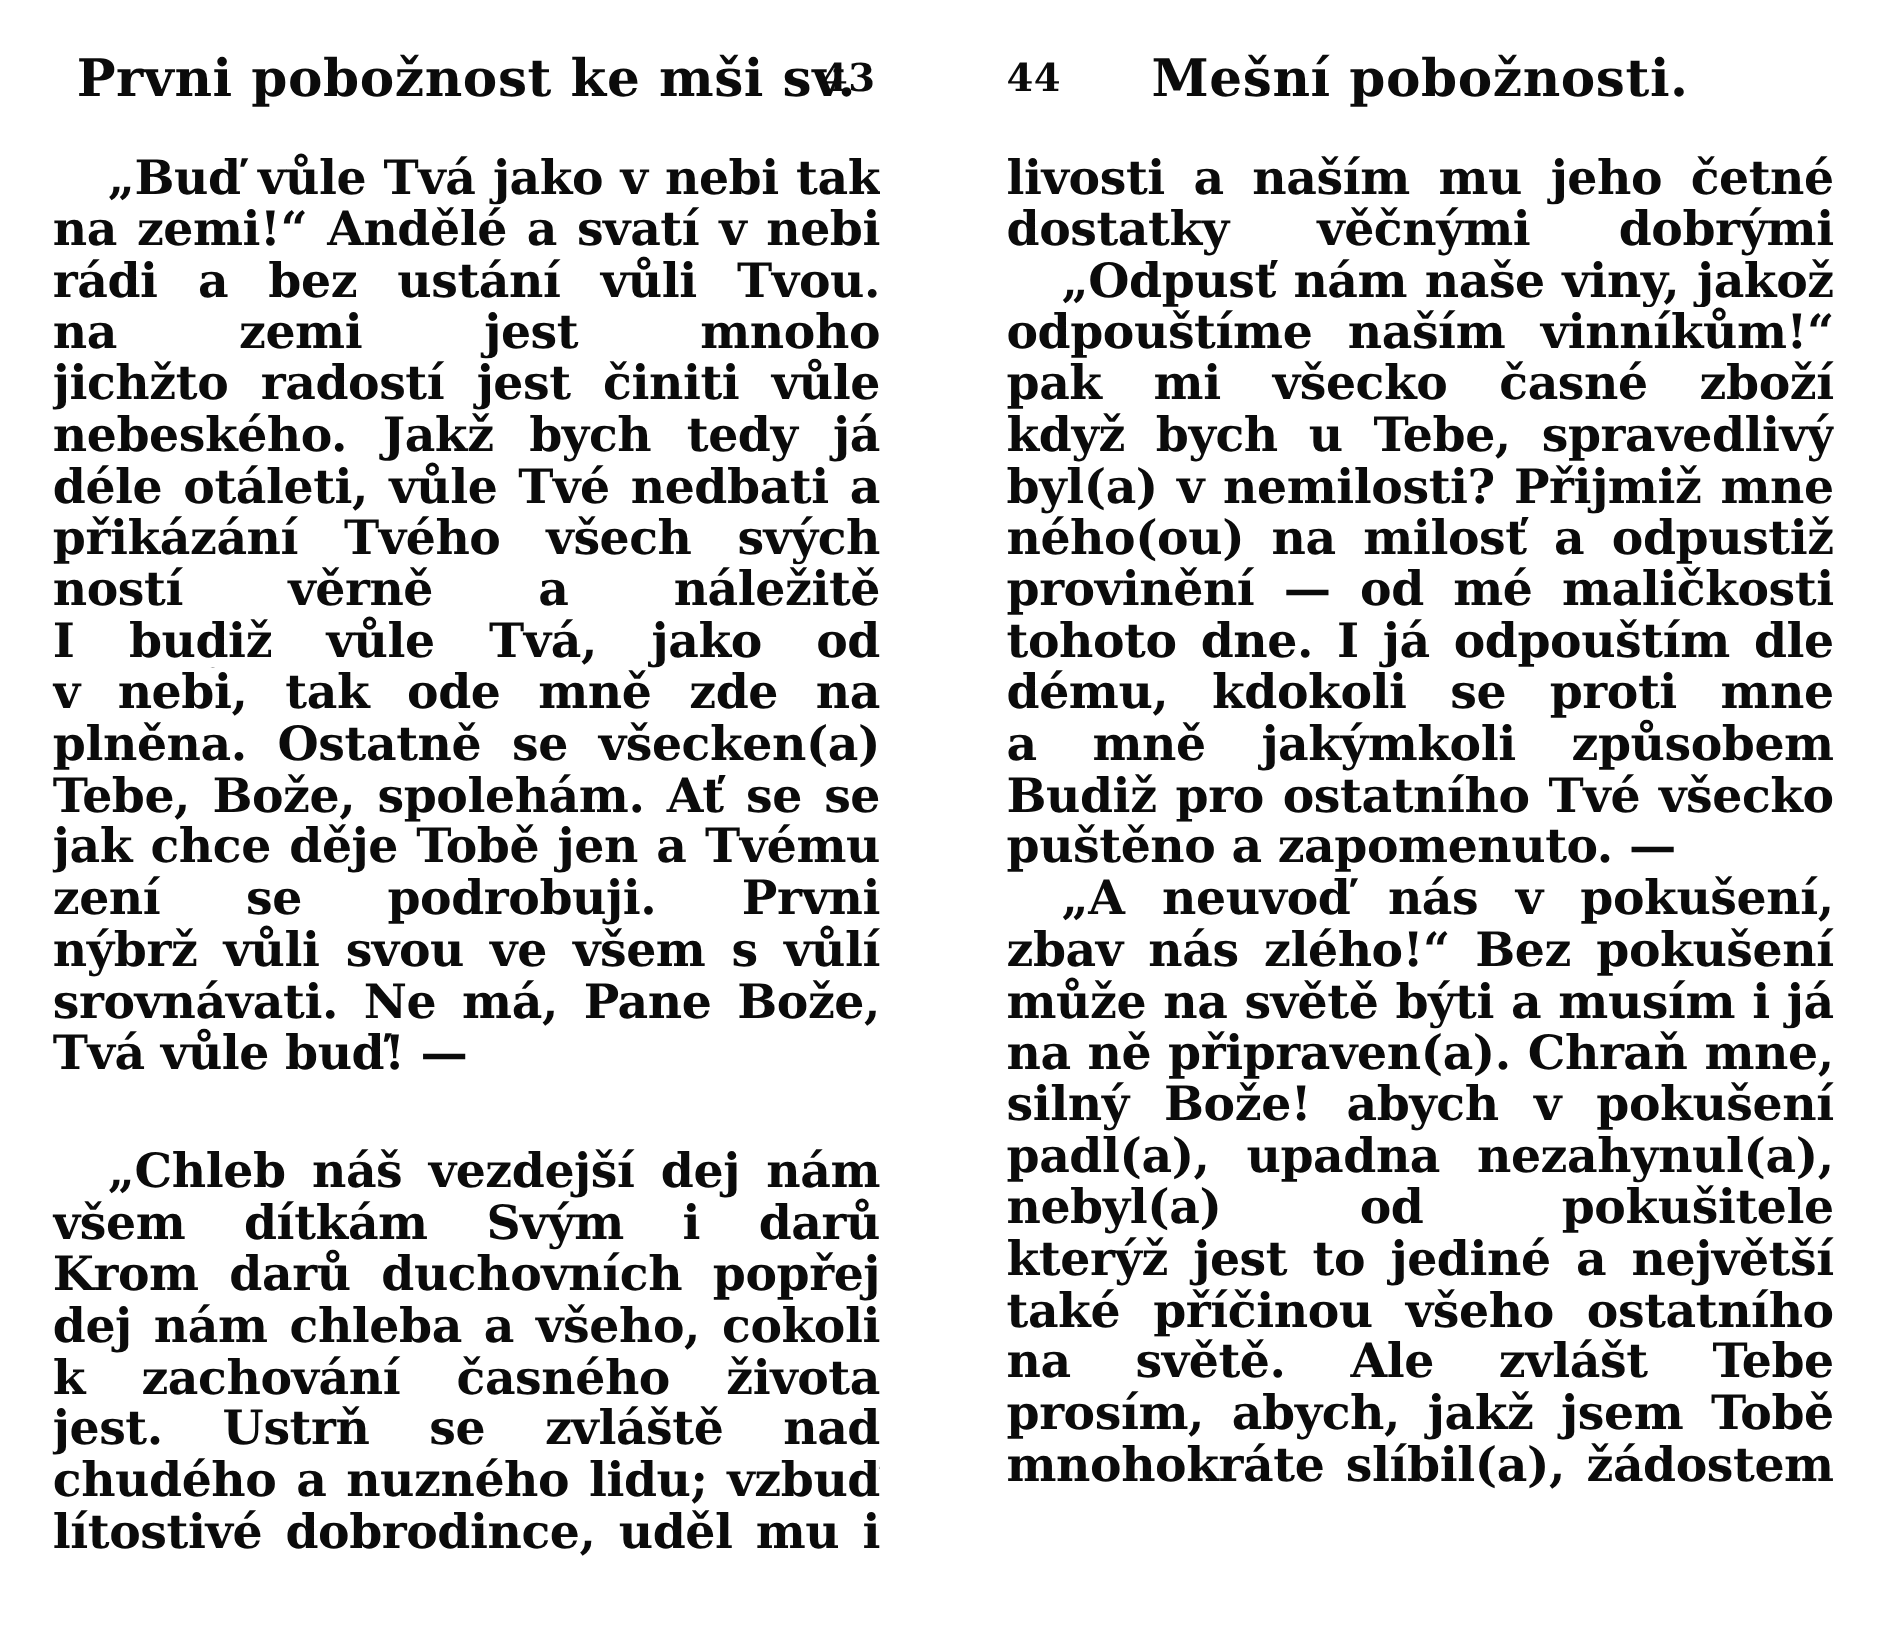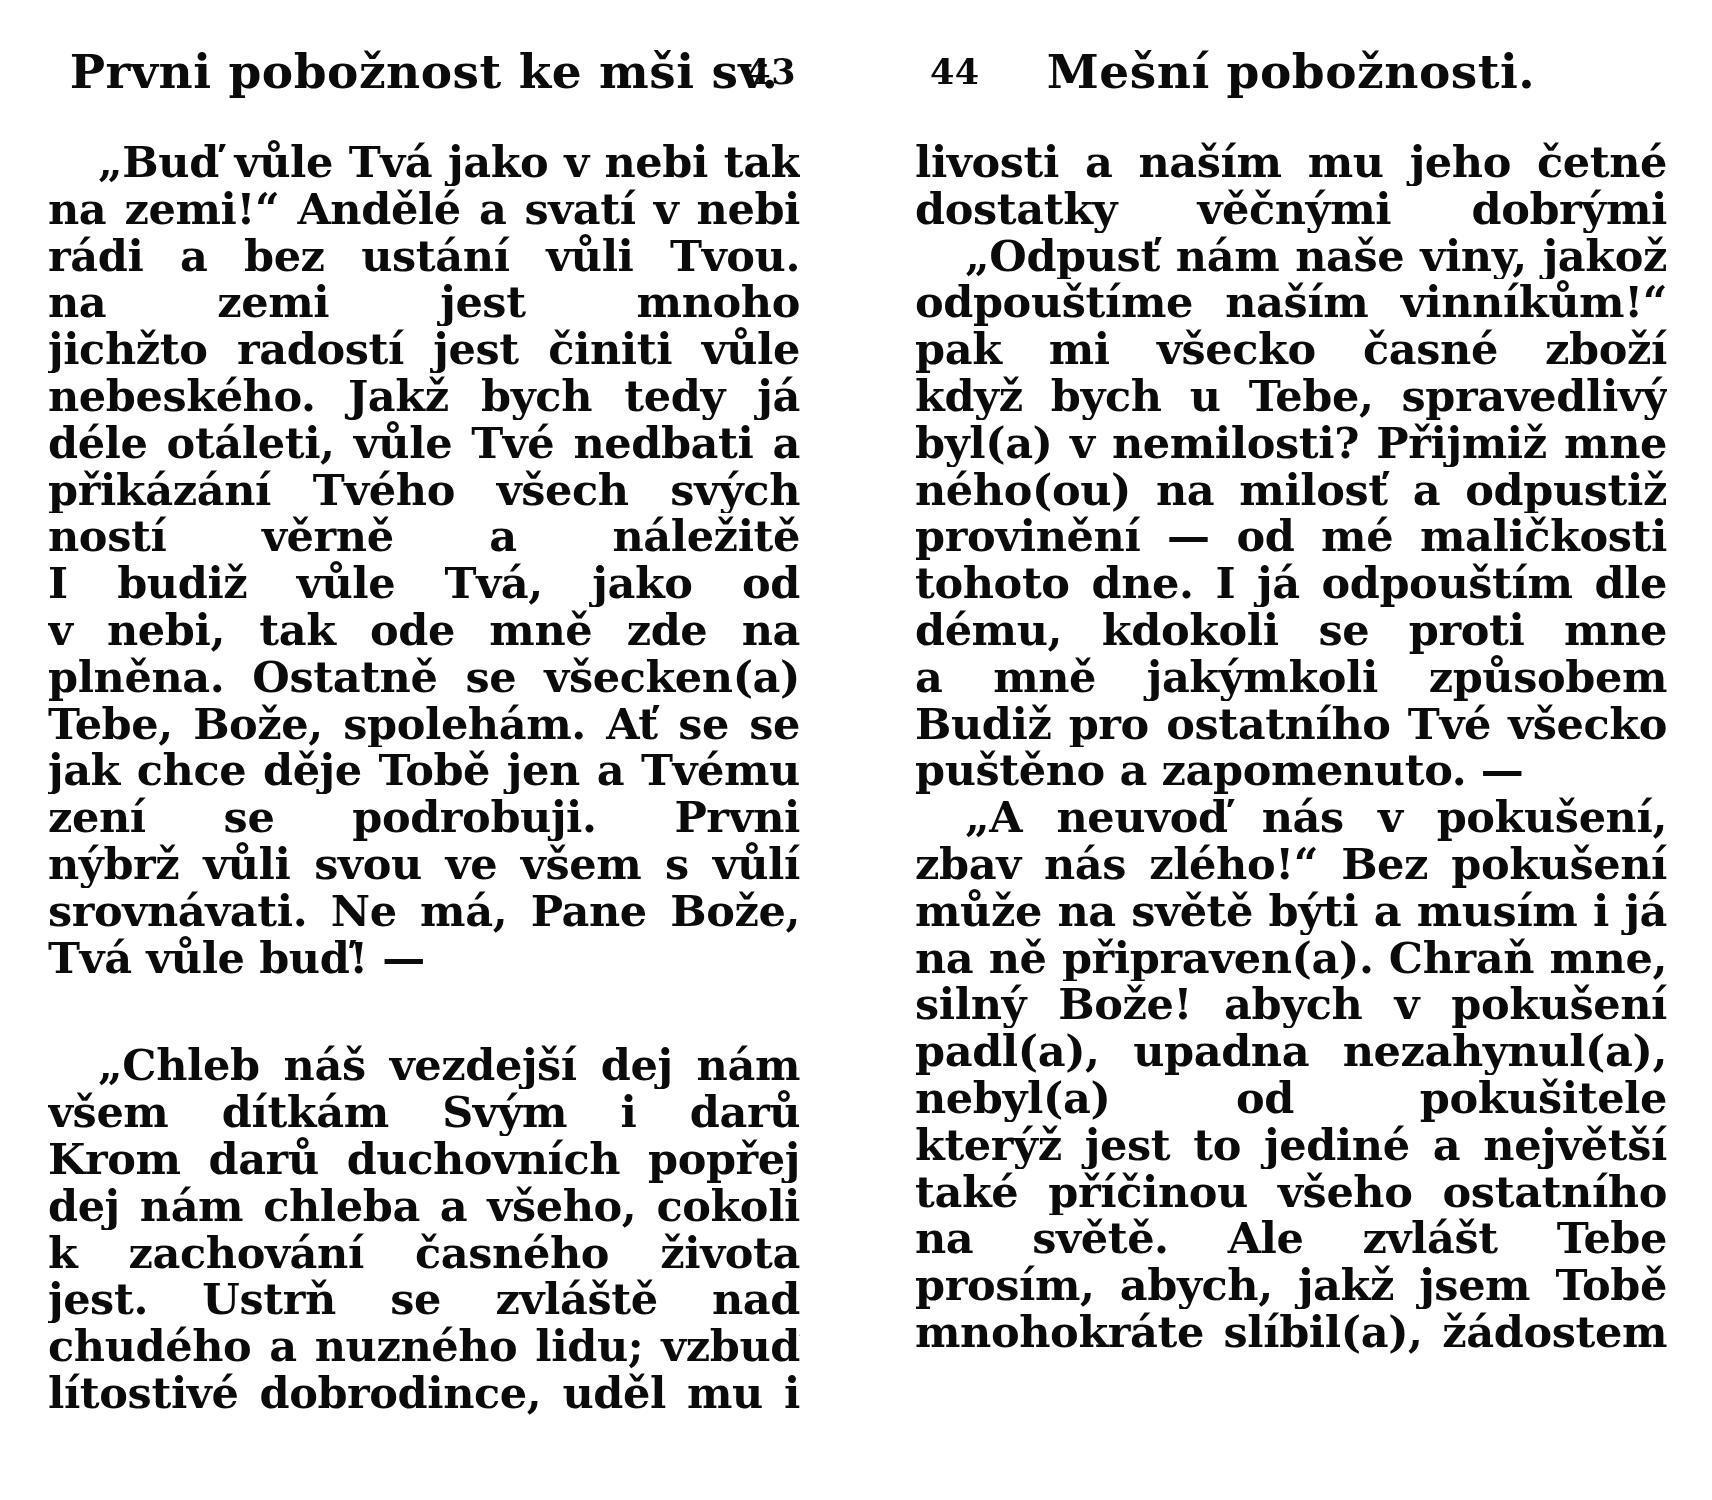--- a/index.html
+++ b/index.html
@@ -25,21 +25,21 @@
     line-height: 48px;
     letter-spacing: 0.5px;
     white-space: nowrap;
   }
   .ptitle {
     display: inline-block; margin: 0; padding: 0;
     font-size: 47px; font-weight: 700; line-height: 48px;
   }
   .pgnum { position: absolute; top: 0; font-weight: 700; }
   .page.left  .pgnum { right: 4px; }
-  .page.right .pgnum { left: 15px; text-align: right; }
+  .page.right .pgnum { left: 0; text-align: right; }
 
   .page-body { position: absolute; top: 139px; left: 0; right: 0; }
 
   .paragraph { margin: 0; }
   .paragraph.gap { margin-top: 61px; }
 
   .line {
     height: 46.8px;
     line-height: 46.8px;
     font-size: 43px;

